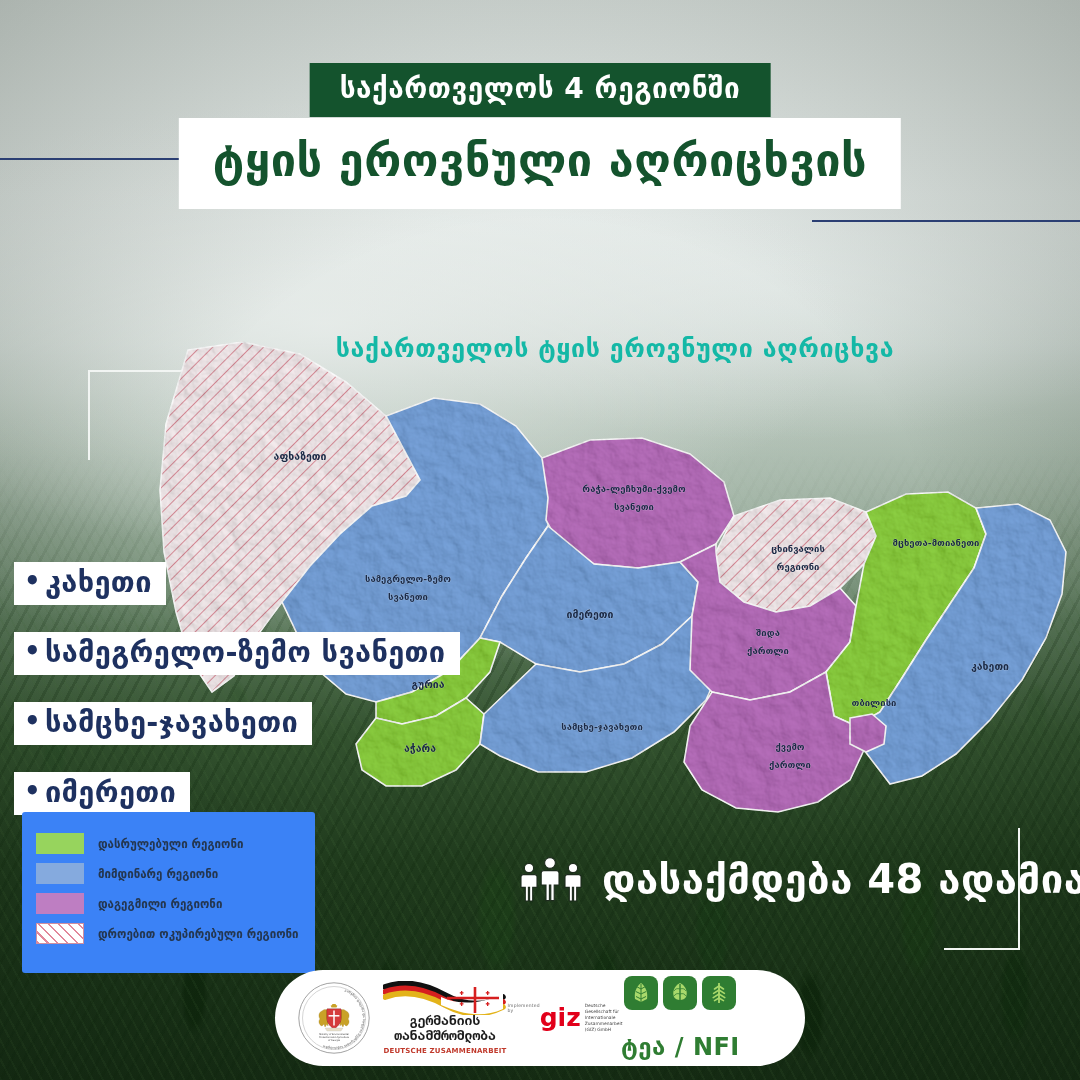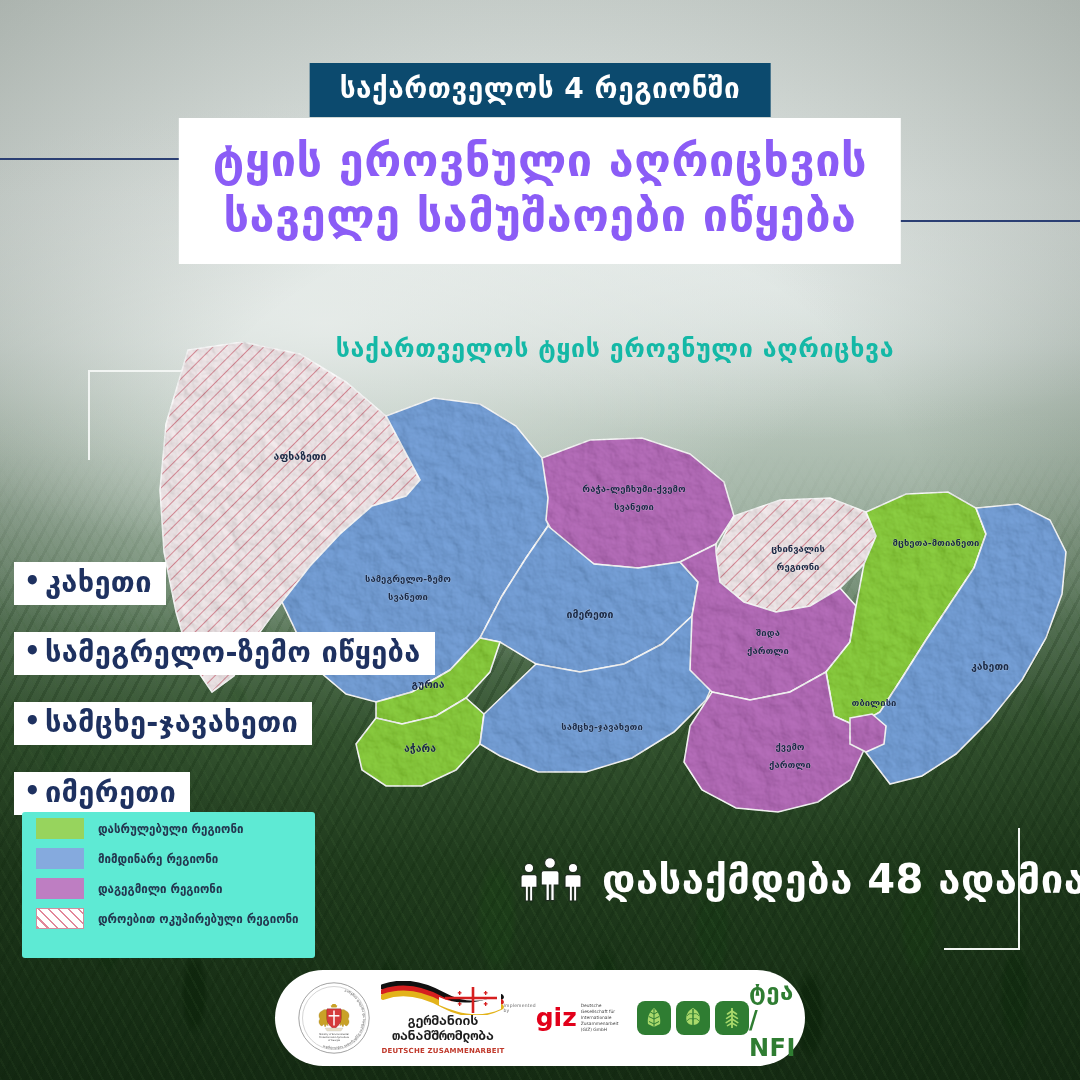--- a/index.html
+++ b/index.html
@@ -64,31 +64,31 @@
   .layer { position:absolute; z-index:5; }
 
   
   #header { left:0; right:0; top:0; height:290px; }
   .rule { position:absolute; height:2px; background:#2b3f73; }
   .rule-left  { left:0;   top:158px; width:258px; }
   .rule-right { right:0;  top:220px; width:268px; }
 
   .badge{
     position:absolute; left:50%; transform:translateX(-50%); top:63px;
-    background:#0c4a6e; color:#ffffff;
+    background:#14532d; color:#ffffff;
     font-size:28px; font-weight:700; letter-spacing:.5px;
     padding:9px 30px 12px; white-space:nowrap;
   }
   .title-box{
     position:absolute; left:50%; transform:translateX(-50%); top:118px;
     background:#ffffff; padding:16px 34px 20px;
     text-align:center; white-space:nowrap;
   }
   .title-line{
-    color:#8b5cf6; font-size:45px; font-weight:700;
+    color:#14532d; font-size:45px; font-weight:700;
     line-height:1.22; letter-spacing:.5px;
   }
 
   
   #maptitle{
     left:0; right:0; top:334px; text-align:center;
   }
   #maptitle span{
     color:#14b8a6; font-size:25px; font-weight:700; letter-spacing:.6px;
     padding-left:150px;
@@ -114,22 +114,22 @@
   #bullets{ left:14px; top:562px; }
   .bullet{
     display:inline-block; background:#ffffff; color:#1e3160;
     font-size:29px; font-weight:700; letter-spacing:.3px;
     padding:3px 14px 6px 10px; margin-bottom:27px; white-space:nowrap;
   }
   .bullet .dot{ font-size:26px; vertical-align:2px; margin-right:4px; }
 
   
   #legend{
-    left:22px; top:812px; background:#5eead4;
-    padding:6px 16px 13px 14px; border-radius:3px;
+    left:22px; top:812px; background:#3b82f6;
+    padding:21px 16px 13px 14px; border-radius:3px;
   }
   .leg-row{ display:flex; align-items:center; margin-bottom:9px; }
   .leg-row:last-child{ margin-bottom:16px;justify-content:space-between; }
   .sw{ width:48px; height:21px; flex:0 0 auto; margin-right:14px; }
   .sw-green{ background:#97d45d; }
   .sw-blue { background:#85aade; }
   .sw-purple{ background:#be7ec2; }
   .sw-hatch{
     background:
       repeating-linear-gradient(45deg,#e2879a 0 1.5px,#ffffff 1.5px 7px);
@@ -161,21 +161,21 @@
     color:#1b1b1b; font-size:13px; font-weight:700; line-height:1.15; white-space:nowrap;font-family:Liberation Mono, monospace;
   }
   .logo-de .l3{ color:#c0392b; font-size:7px; font-weight:700; letter-spacing:.2px;
                 margin-top:2px; white-space:nowrap; }
   .logo-giz{ display:flex; flex-direction:row; justify-content:center; width:92px; }
   .logo-giz .imp{ color:#6d6d6d; font-size:4.5px; letter-spacing:.2px; margin-bottom:1px; }
   .logo-giz .row{ display:flex; align-items:center; gap:4px; }
   .logo-giz .giz{ color:#e2001a; font-size:25px; font-weight:700; line-height:.9;
                   font-family:"DejaVu Sans",sans-serif; }
   .logo-giz .sub{ color:#444; font-size:4.4px; line-height:1.35; }
-  .logo-nfi{ display:flex; align-items:center; margin-left:20px; }
+  .logo-nfi{ display:flex; flex-direction:column; align-items:center; margin-left:0;gap:20px; }
   .leafrow{ display:flex; gap:5px; }
   .leafbox{ width:34px; height:34px; border-radius:8px; background:#2f7d32;
             display:flex; align-items:center; justify-content:center; }
   .nfi-txt{ color:#2f7d32; font-size:24px; font-weight:700; margin-top:3px; letter-spacing:.5px; }
 </style>
 </head>
 <body>
 
 <div id="bg">
   <div class="bg-base"></div>
@@ -186,21 +186,20 @@
 </div>
 
 <div id="header" class="layer">
   <div class="rule rule-left"></div>
   <div class="rule rule-right"></div>
 
   <div class="badge">საქართველოს 4 რეგიონში</div>
 
   <div class="title-box">
     <div class="title-line">ტყის ეროვნული აღრიცხვის</div>
-    <div class="title-line">საველე სამუშაოები იწყება</div>
   </div>
 </div>
 
 <div id="maptitle" class="layer">
   <span>საქართველოს ტყის ეროვნული აღრიცხვა</span>
 </div>
 
 <div class="corner corner-tl layer"></div>
 <div class="corner corner-br layer"></div>
 
@@ -283,21 +282,21 @@
     <text class="reg-label sm" x="786" y="226">მცხეთა-მთიანეთი</text>
     <text class="reg-label sm" x="640" y="430">ქვემო</text>
     <text class="reg-label sm" x="640" y="448">ქართლი</text>
     <text class="reg-label sm" x="724" y="386">თბილისი</text>
     <text class="reg-label" x="840" y="350">კახეთი</text>
   </svg>
 </div>
 
 <div id="bullets" class="layer">
   <div><span class="bullet"><span class="dot">•</span><span>კახეთი</span></span></div>
-  <div><span class="bullet"><span class="dot">•</span><span>სამეგრელო-ზემო იწყება</span></span></div>
+  <div><span class="bullet"><span class="dot">•</span><span>სამეგრელო-ზემო სვანეთი</span></span></div>
   <div><span class="bullet"><span class="dot">•</span><span>სამცხე-ჯავახეთი</span></span></div>
   <div><span class="bullet"><span class="dot">•</span><span>იმერეთი</span></span></div>
 </div>
 
 <div id="legend" class="layer">
   <div class="leg-row">
     <span class="sw sw-green"></span>
     <span class="leg-txt">დასრულებული რეგიონი</span>
   </div>
   <div class="leg-row">

